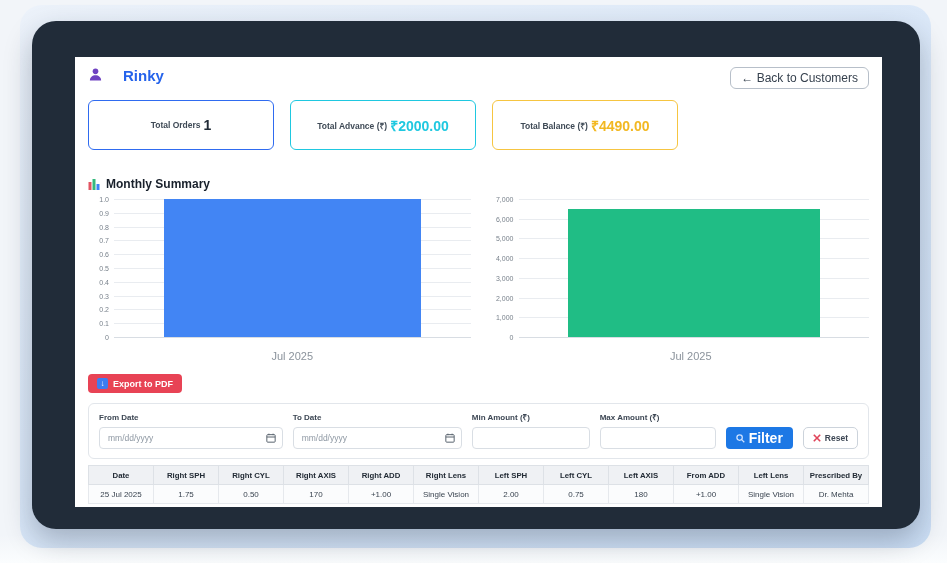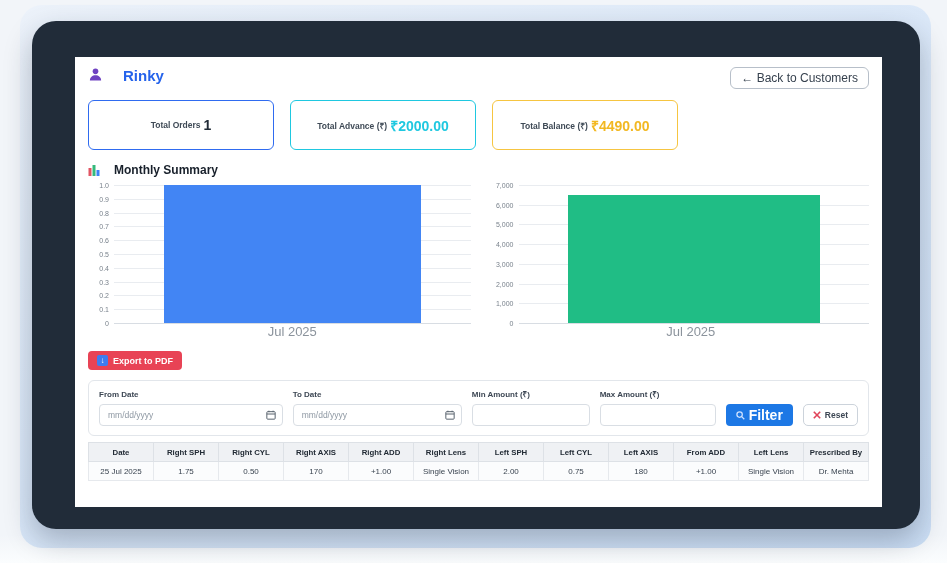--- a/index.html
+++ b/index.html
@@ -21,35 +21,35 @@
   .cust-name { color:#2563eb; font-weight:bold; font-size:15px; }
   .back-btn { margin-left:auto; background:#fff; border:1px solid #b7bfc9; border-radius:6px;
     font-size:12px; color:#36414e; padding:3px 10px; font-family:inherit; cursor:pointer; }
 
   .stats { display:flex; gap:16px; margin-top:9px; }
   .stat-card { width:186px; height:50px; border:1.5px solid #ccc; border-radius:6px; background:#fff;
     display:flex; flex-direction:row; align-items:center; justify-content:center; gap:3px; }
   .stat-label { font-size:8.5px; color:#3f4a56; font-weight:600; }
   .stat-value { font-size:14px; font-weight:bold; color:#212b36; }
 
-  .sec-hdr { display:flex; align-items:center; gap:14px; margin-top:13px;
+  .sec-hdr { display:flex; align-items:center; gap:6px; margin-top:27px;
     font-size:12px; font-weight:bold; color:#18202b; }
   .sec-hdr svg { display:block; }
 
   .charts { display:flex; gap:16px; margin-top:8px; }
   .chart { flex:1; }
   .chart-inner { display:flex; }
   .y-axis { position:relative; width:26px; height:138px; flex:none; }
   .chart[data-chart="1"] .y-axis { width:32px; }
   .ytick { position:absolute; right:5px; transform:translateY(-50%);
     font-size:7px; color:#79828c; white-space:nowrap; }
   .plot { position:relative; flex:1; height:138px; background:#fff; }
   .gridline { position:absolute; left:0; right:0; height:1px; background:#e9ecf0; }
   .bar { position:absolute; bottom:0; left:14%; width:72%; }
-  .xlabel { font-size:13px; color:#8b939c; text-align:center; margin-top:1px; padding-left:26px; }
+  .xlabel { font-size:11px; color:#8b939c; text-align:center; margin-top:13px; padding-left:26px; }
 
   .export-btn { margin-top:12px; display:inline-flex; align-items:center; gap:5px;
     background:#e84355; color:#fff; border:none; border-radius:4px;
     font-size:9px; font-weight:bold; padding:4px 9px; font-family:inherit; cursor:pointer; }
   .dl-ico { width:11px; height:11px; background:#3e7cf0; border-radius:2px; color:#fff;
     font-size:8px; line-height:11px; text-align:center; display:inline-block; }
 
   .filter-panel { margin-top:10px; border:1px solid #e2e6eb; border-radius:6px;
     padding:7px 10px 9px; display:flex; align-items:flex-end; gap:10px; background:#fff; }
   .flabel { font-size:8px; font-weight:600; color:#3d4754; margin-bottom:5px; }

